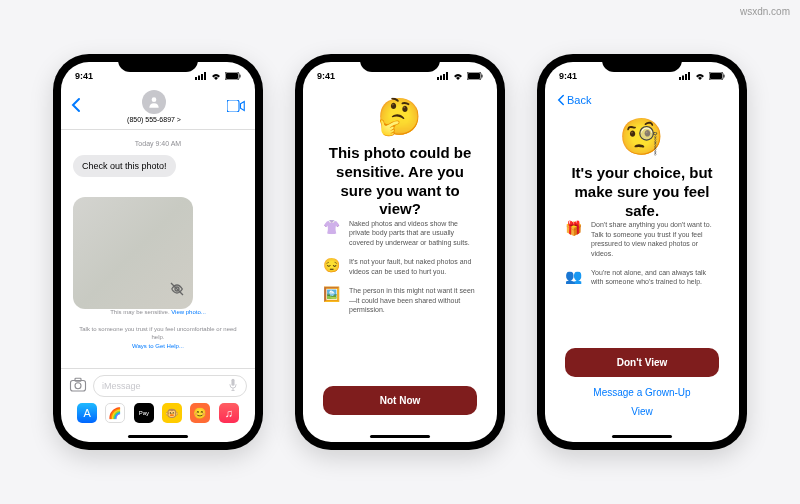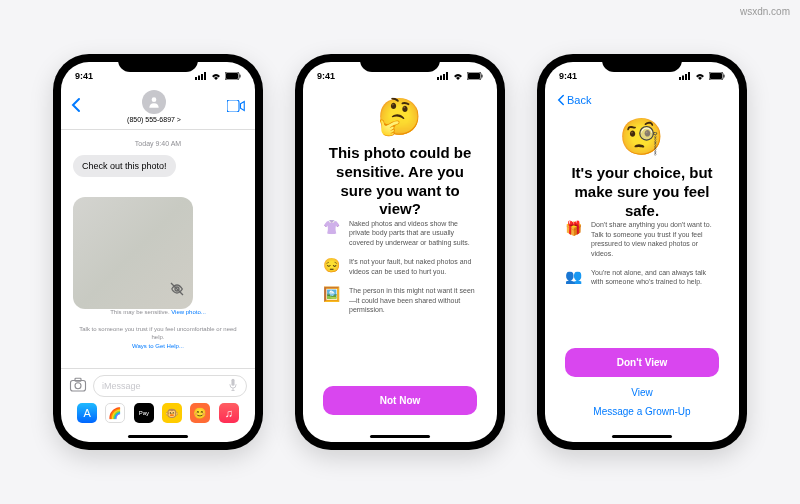--- a/index.html
+++ b/index.html
@@ -176,21 +176,21 @@
     line-height: 1.25;
   }
   .bullet-row {
     display: flex;
     gap: 8px;
     margin-bottom: 10px;
   }
   .bullet-icon { font-size: 14px; flex-shrink: 0; width: 18px; }
   .bullet-text { font-size: 7px; color: #555; line-height: 1.35; }
   .btn-primary {
-    background: #d946ef;
+    background: #7f1d1d;
     color: #fff;
     border-radius: 10px;
     padding: 9px;
     text-align: center;
     font-size: 10px;
     font-weight: 600;
     margin-top: auto;
     margin-bottom: 6px;
   }
   .btn-secondary {
@@ -390,18 +390,18 @@
       <div class="sheet-title">It's your choice, but make sure you feel safe.</div>
       <div class="bullet-row">
         <span class="bullet-icon">🎁</span>
         <span class="bullet-text">Don't share anything you don't want to. Talk to someone you trust if you feel pressured to view naked photos or videos.</span>
       </div>
       <div class="bullet-row">
         <span class="bullet-icon">👥</span>
         <span class="bullet-text">You're not alone, and can always talk with someone who's trained to help.</span>
       </div>
       <div class="btn-primary">Don't View</div>
+      <div class="btn-secondary">Message a Grown-Up</div>
       <div class="btn-secondary">View</div>
-      <div class="btn-secondary">Message a Grown-Up</div>
     </div>
     <div class="home-indicator"></div>
   </div>
 </div>
 
 </body></html>

